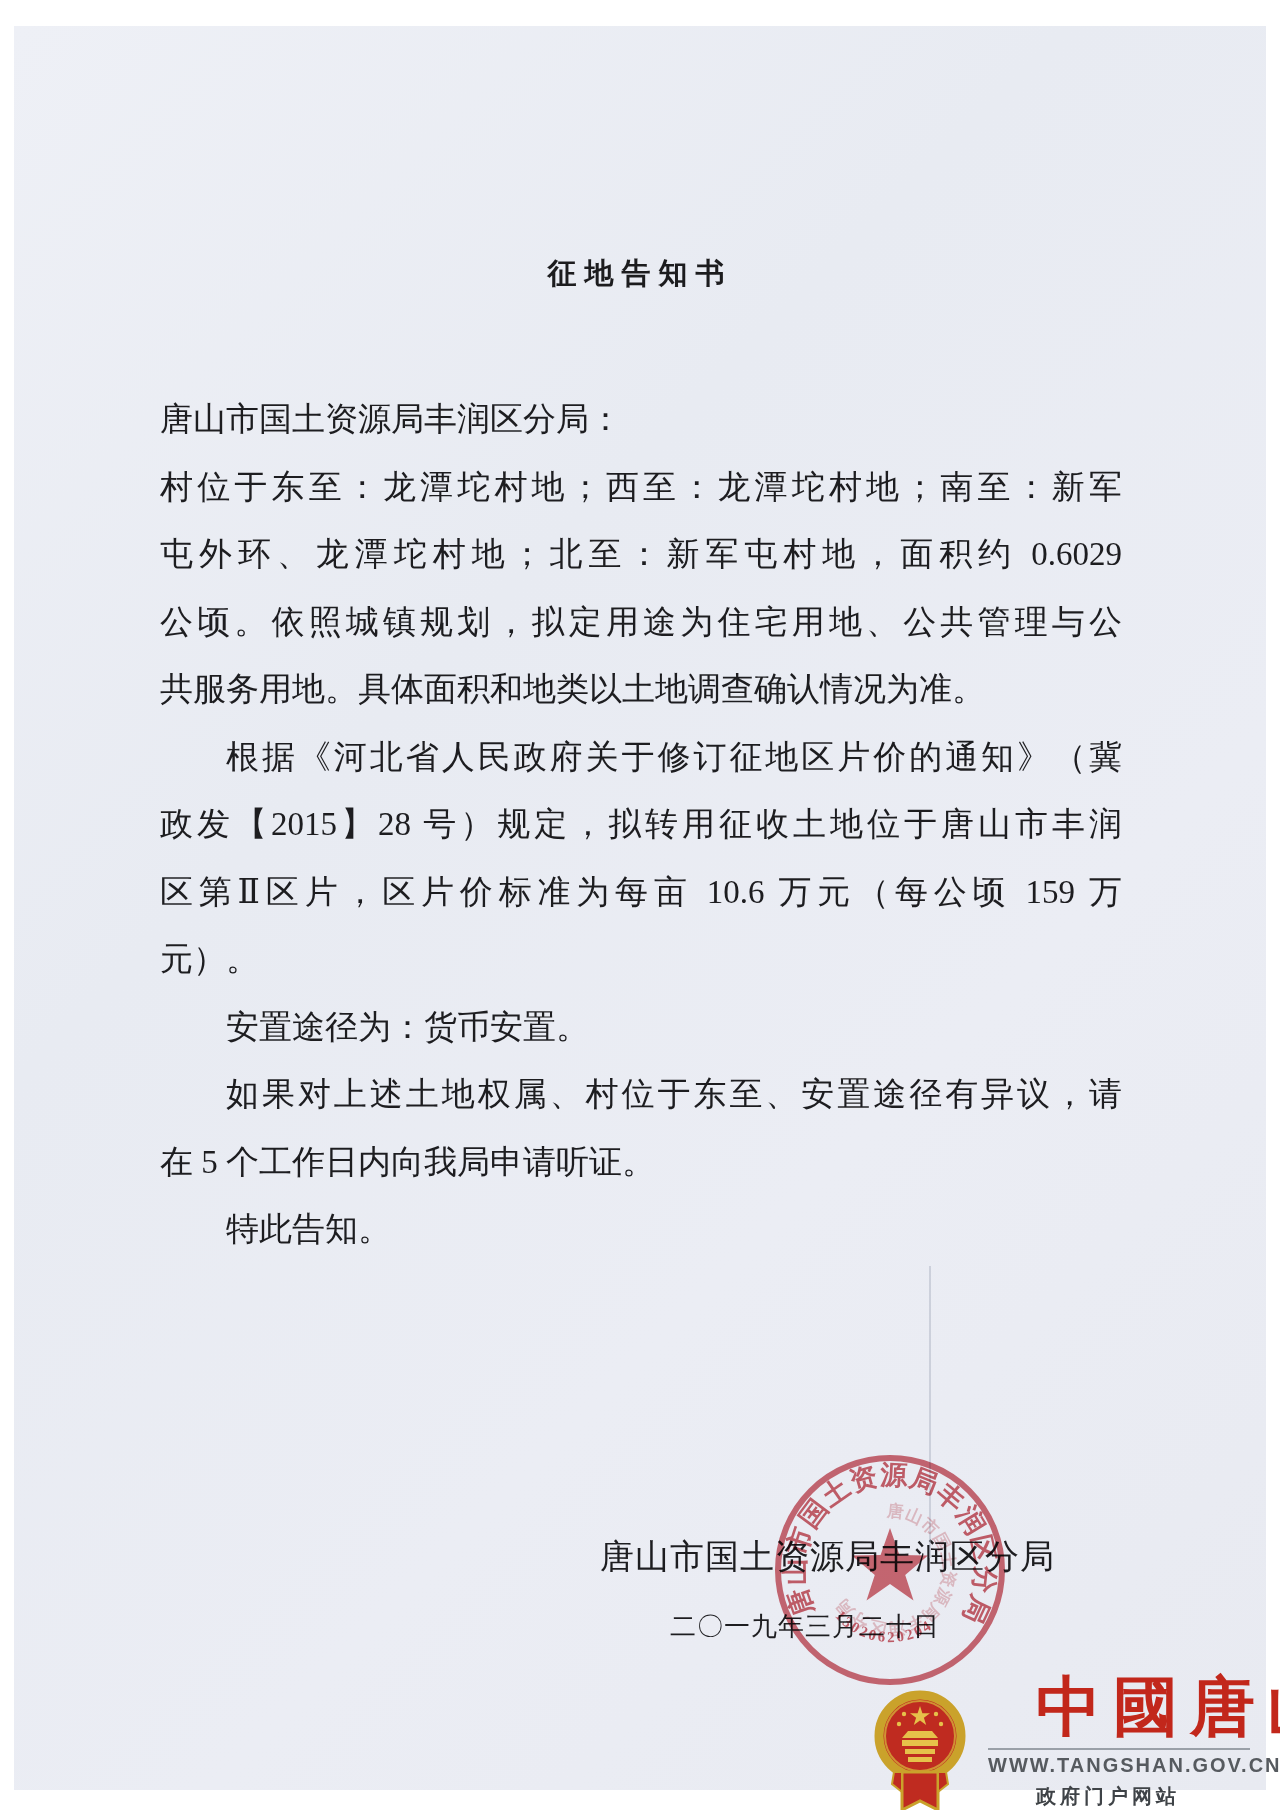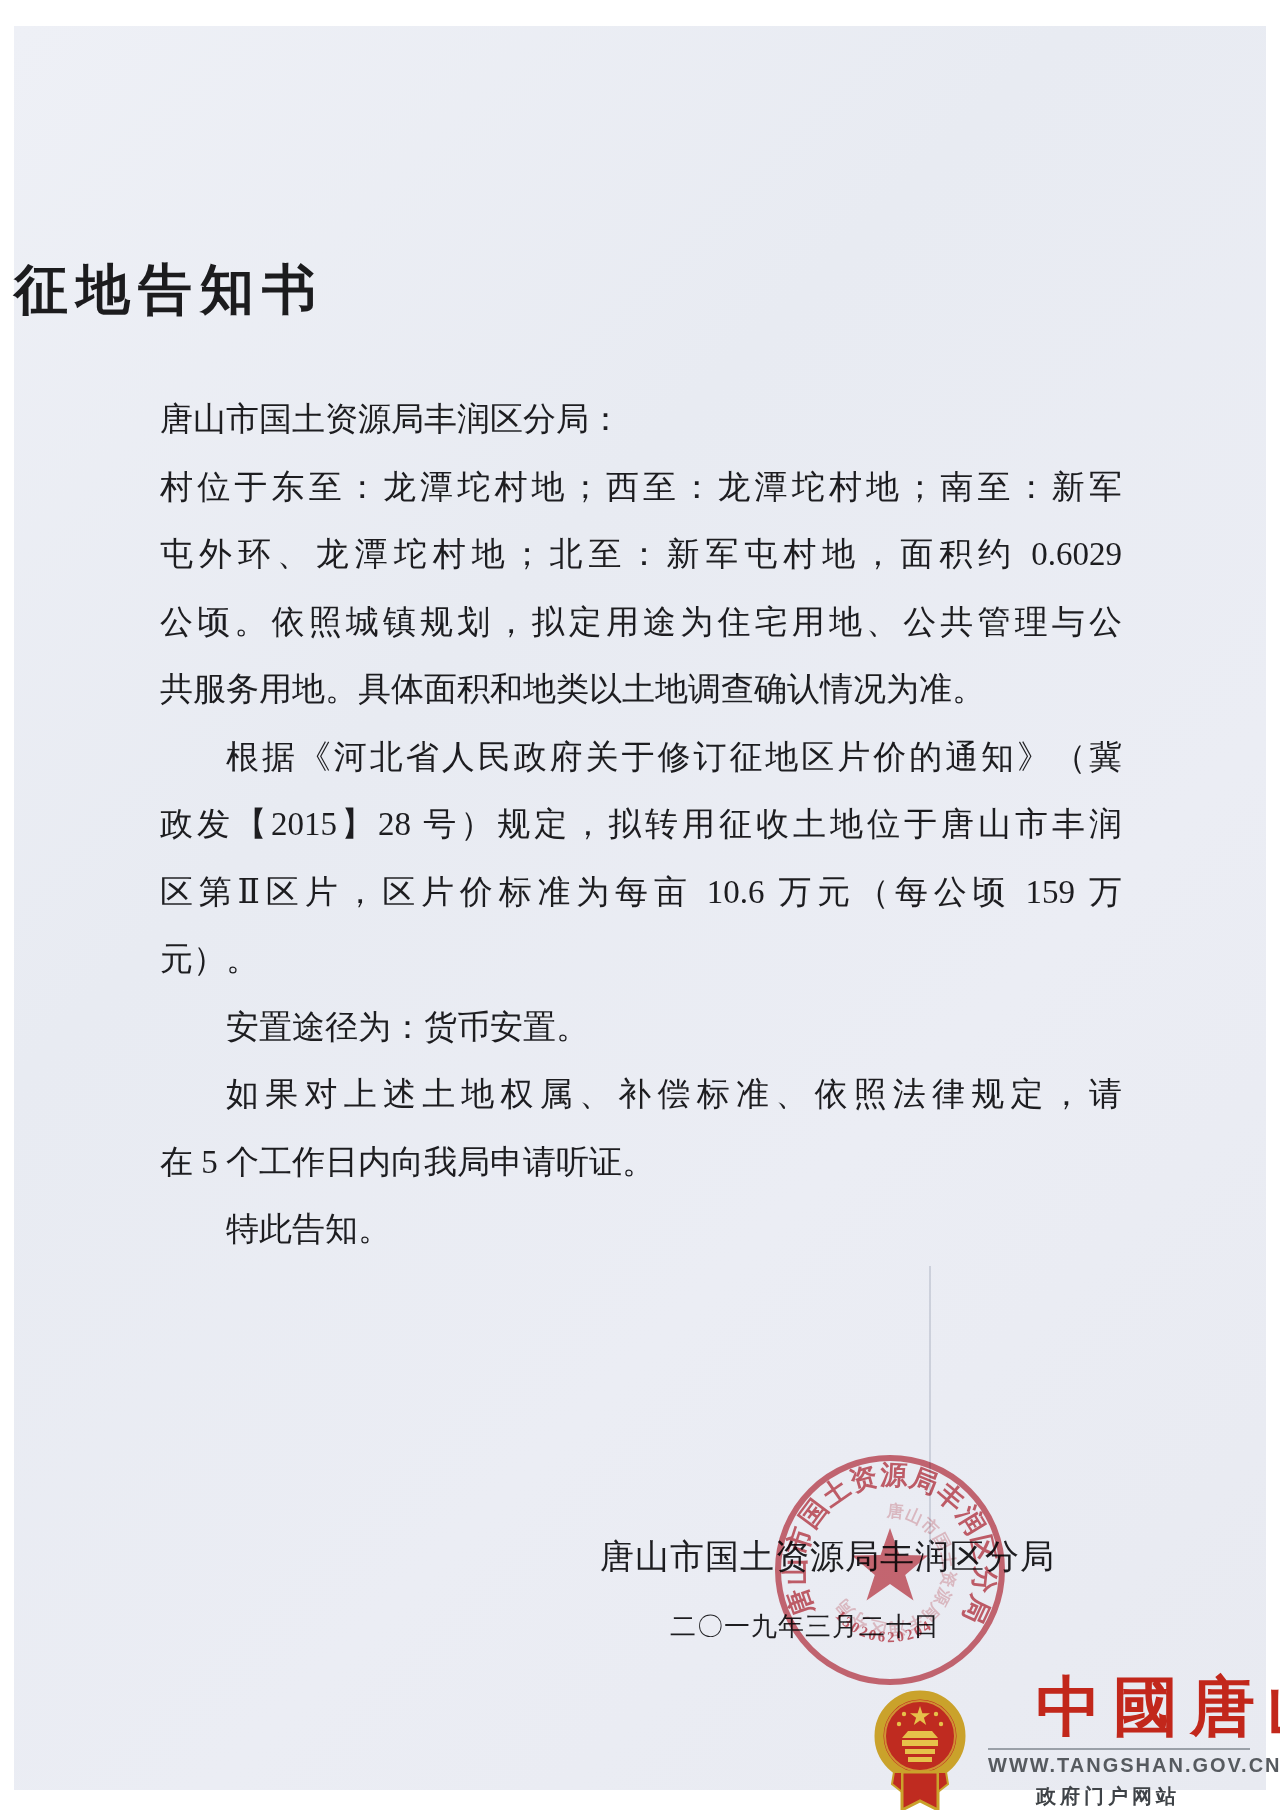--- a/index.html
+++ b/index.html
@@ -8,21 +8,21 @@
     background:#ffffff;
     font-family:"Liberation Serif","DejaVu Serif",serif;
     overflow:hidden;
   }
   .paper {
     position:absolute; left:14px; top:26px; width:1252px; height:1764px;
     background:linear-gradient(135deg,#eef0f6 0%,#e8ebf2 35%,#ebedf4 65%,#e8eaf1 100%);
   }
   .title {
     position:absolute; left:0; top:228px; width:1252px; height:60px;
-    margin:0; font-size:54px; font-weight:bold;
+    margin:0; text-align:center; font-size:29px; font-weight:bold;
     letter-spacing:8px; color:#1c1c1e;
   }
   .body-block {
     position:absolute; left:146px; top:360px; width:962px;
   }
   .bline {
     height:67.5px; line-height:67.5px; font-size:33px; color:#1d1d20;
     overflow:visible; white-space:nowrap;
   }
   .bline.just { text-align:justify; text-align-last:justify; white-space:normal; height:67.5px; }
@@ -72,21 +72,21 @@
     <div class="bline">唐山市国土资源局丰润区分局：</div>
     <div class="bline just">村位于东至：龙潭坨村地；西至：龙潭坨村地；南至：新军</div>
     <div class="bline just">屯外环、龙潭坨村地；北至：新军屯村地，面积约 0.6029</div>
     <div class="bline just">公顷。依照城镇规划，拟定用途为住宅用地、公共管理与公</div>
     <div class="bline">共服务用地。具体面积和地类以土地调查确认情况为准。</div>
     <div class="bline just ind">根据《河北省人民政府关于修订征地区片价的通知》（冀</div>
     <div class="bline just">政发【2015】28 号）规定，拟转用征收土地位于唐山市丰润</div>
     <div class="bline just">区第Ⅱ区片，区片价标准为每亩 10.6 万元（每公顷 159 万</div>
     <div class="bline">元）。</div>
     <div class="bline ind">安置途径为：货币安置。</div>
-    <div class="bline just ind">如果对上述土地权属、补偿标准、依照法律规定，请</div>
+    <div class="bline just ind">如果对上述土地权属、村位于东至、安置途径有异议，请</div>
     <div class="bline">在 5 个工作日内向我局申请听证。</div>
     <div class="bline ind">特此告知。</div>
   </div>
 
   <div class="signature">唐山市国土资源局丰润区分局</div>
   <div class="datetext">二〇一九年三月二十日</div>
 
   <div class="crease"></div>
 
   <svg class="stamp" viewBox="0 0 244 244">

